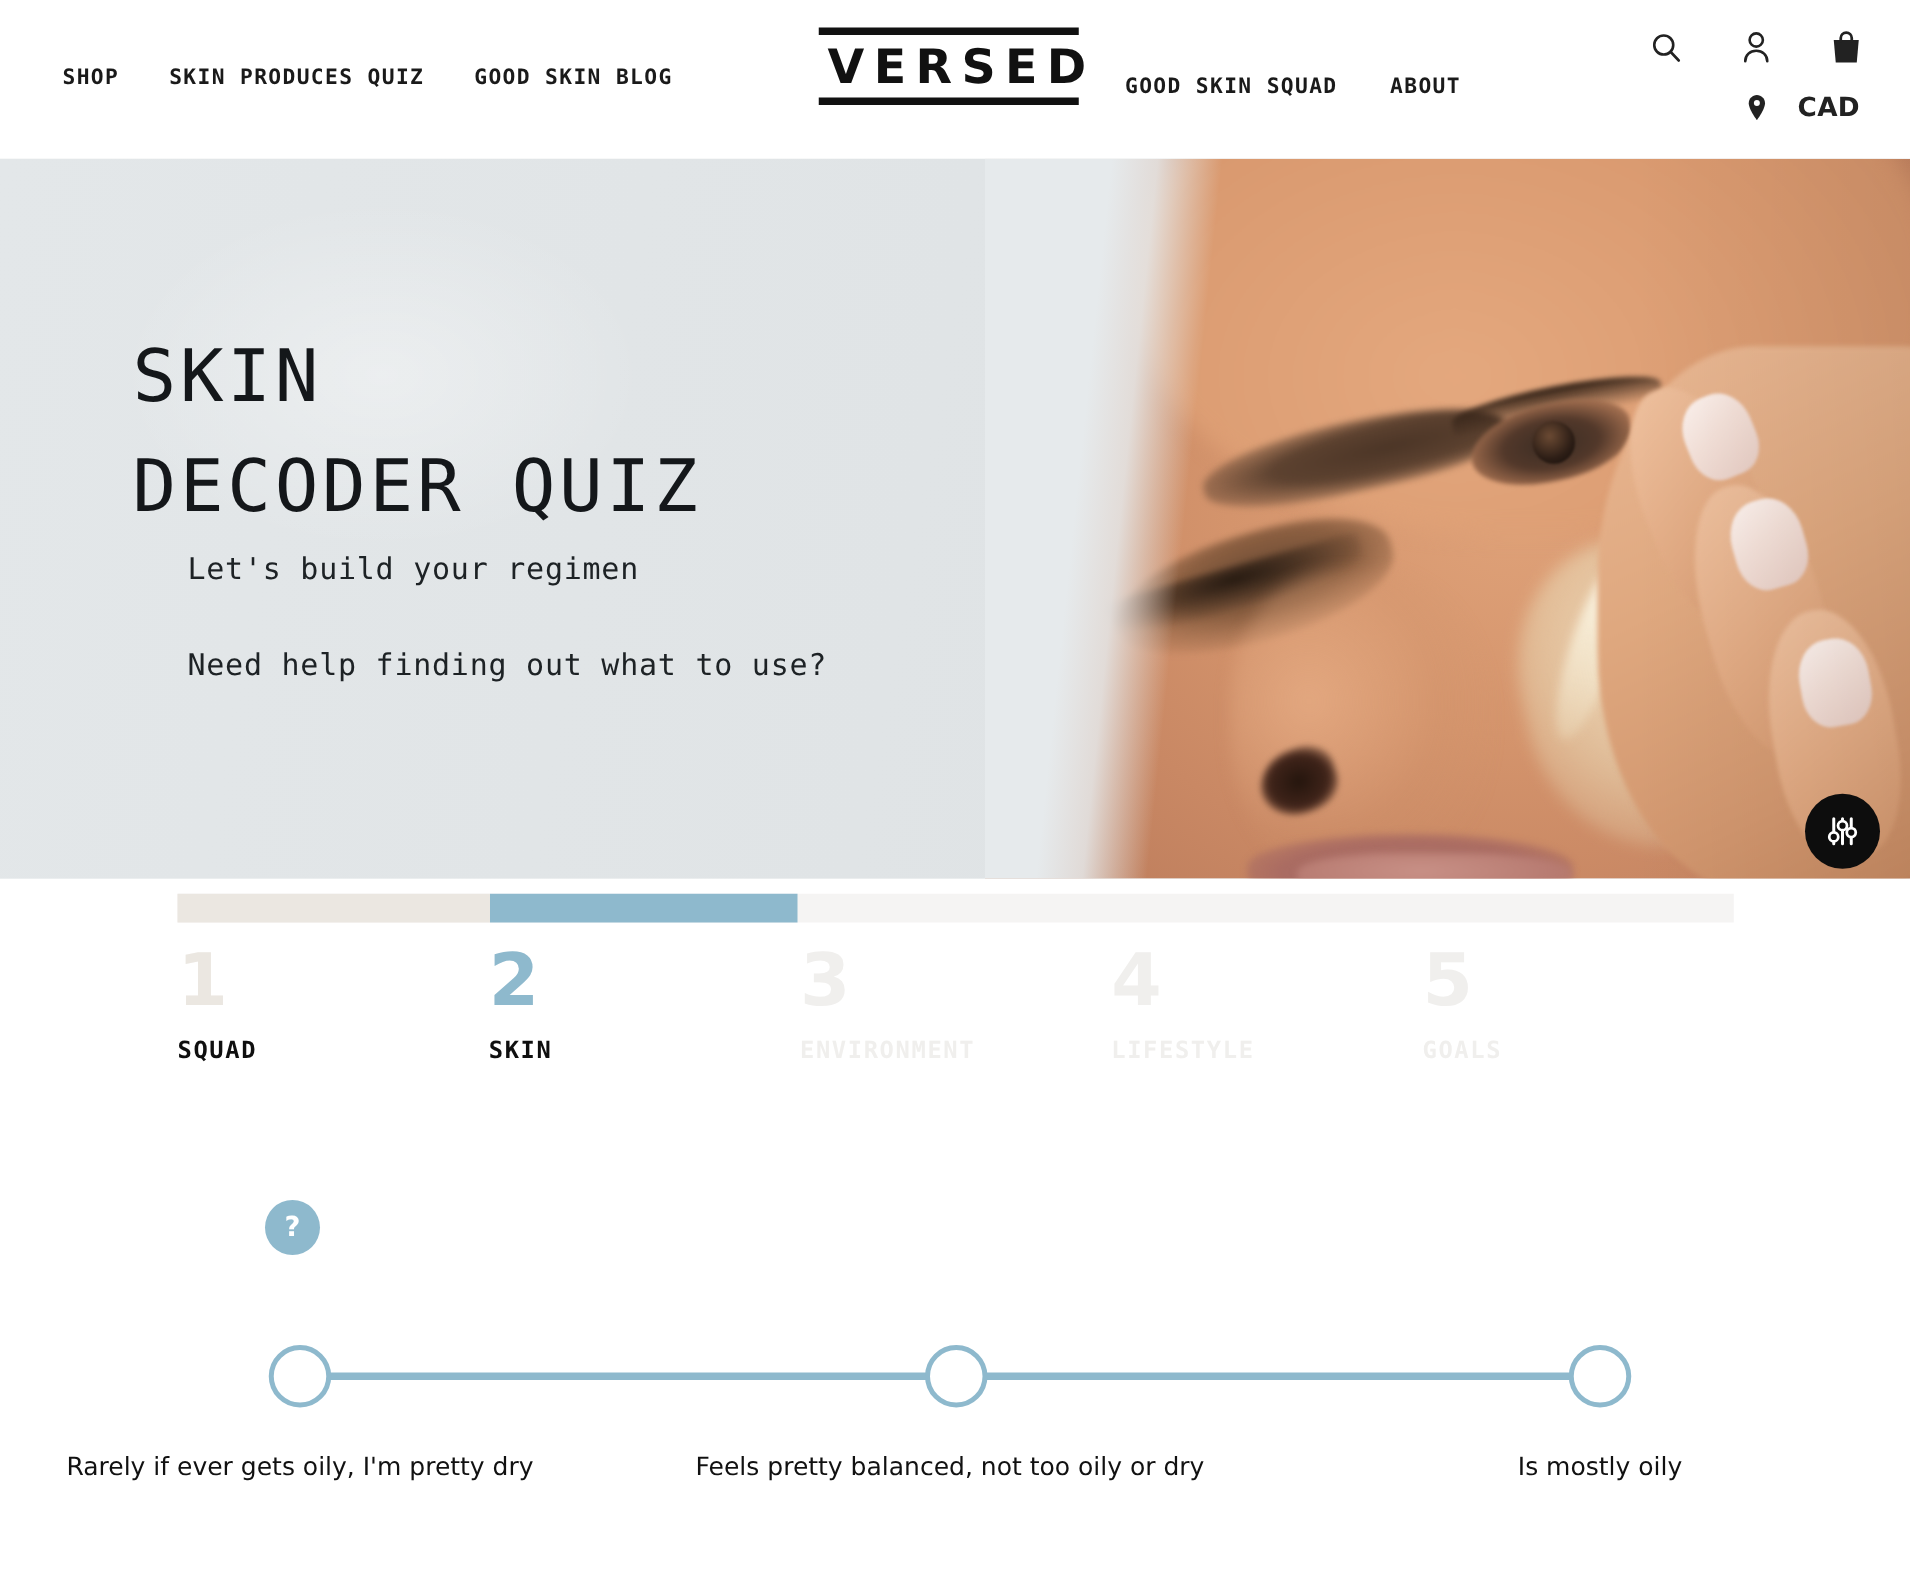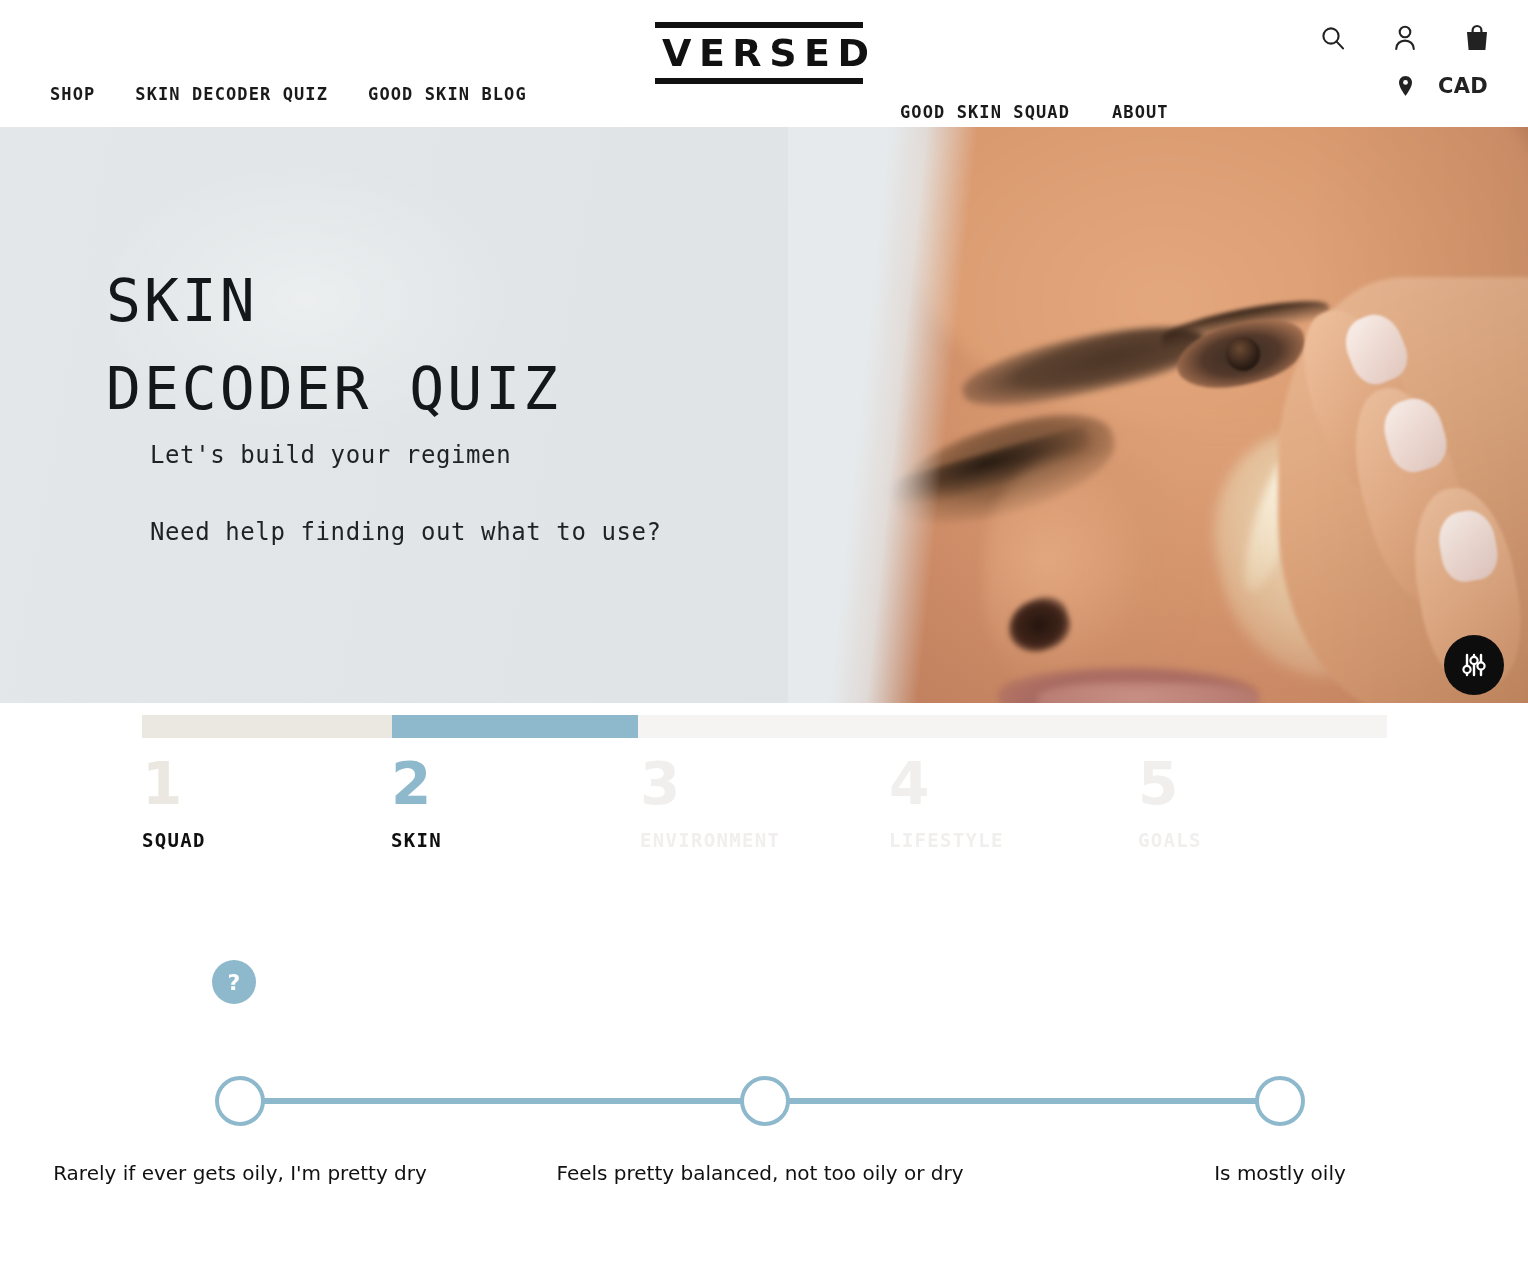--- a/index.html
+++ b/index.html
@@ -22,35 +22,34 @@
     position: absolute;
     left: 50px;
     top: 52px;
     display: flex;
     align-items: center;
     gap: 40px;
   }
   .nav-right {
     position: absolute;
     left: 900px;
-    top: 70px;
+    top: 59px;
     display: flex;
     align-items: center;
     gap: 42px;
   }
   .nav-link {
     font-family: "DejaVu Sans Mono", monospace;
     font-size: 17px;
     font-weight: 700;
     letter-spacing: 1.1px;
     color: #1a1a1a;
     text-decoration: none;
     white-space: nowrap;
     cursor: pointer;
-    margin-top: 32px;
   }
   .logo {
     position: absolute;
     left: 655px;
     top: 22px;
     width: 208px;
     cursor: pointer;
   }
   .logo-bar {
     height: 6px;
@@ -485,21 +484,21 @@
   .sl2 { left: 540px;  width: 440px; }
   .sl3 { left: 1060px; width: 440px; }
 </style>
 </head>
 <body>
 
 <div class="header">
 
   <nav class="nav-left">
     <a class="nav-link">SHOP</a>
-    <a class="nav-link">SKIN DECODER QUIZ</a>
+    <a class="nav-link">SKIN PRODUCES QUIZ</a>
     <a class="nav-link">GOOD SKIN BLOG</a>
   </nav>
 
   <div class="logo">
     <div class="logo-bar"></div>
     <div class="logo-word">VERSED</div>
     <div class="logo-bar"></div>
   </div>
 
   <nav class="nav-right">

